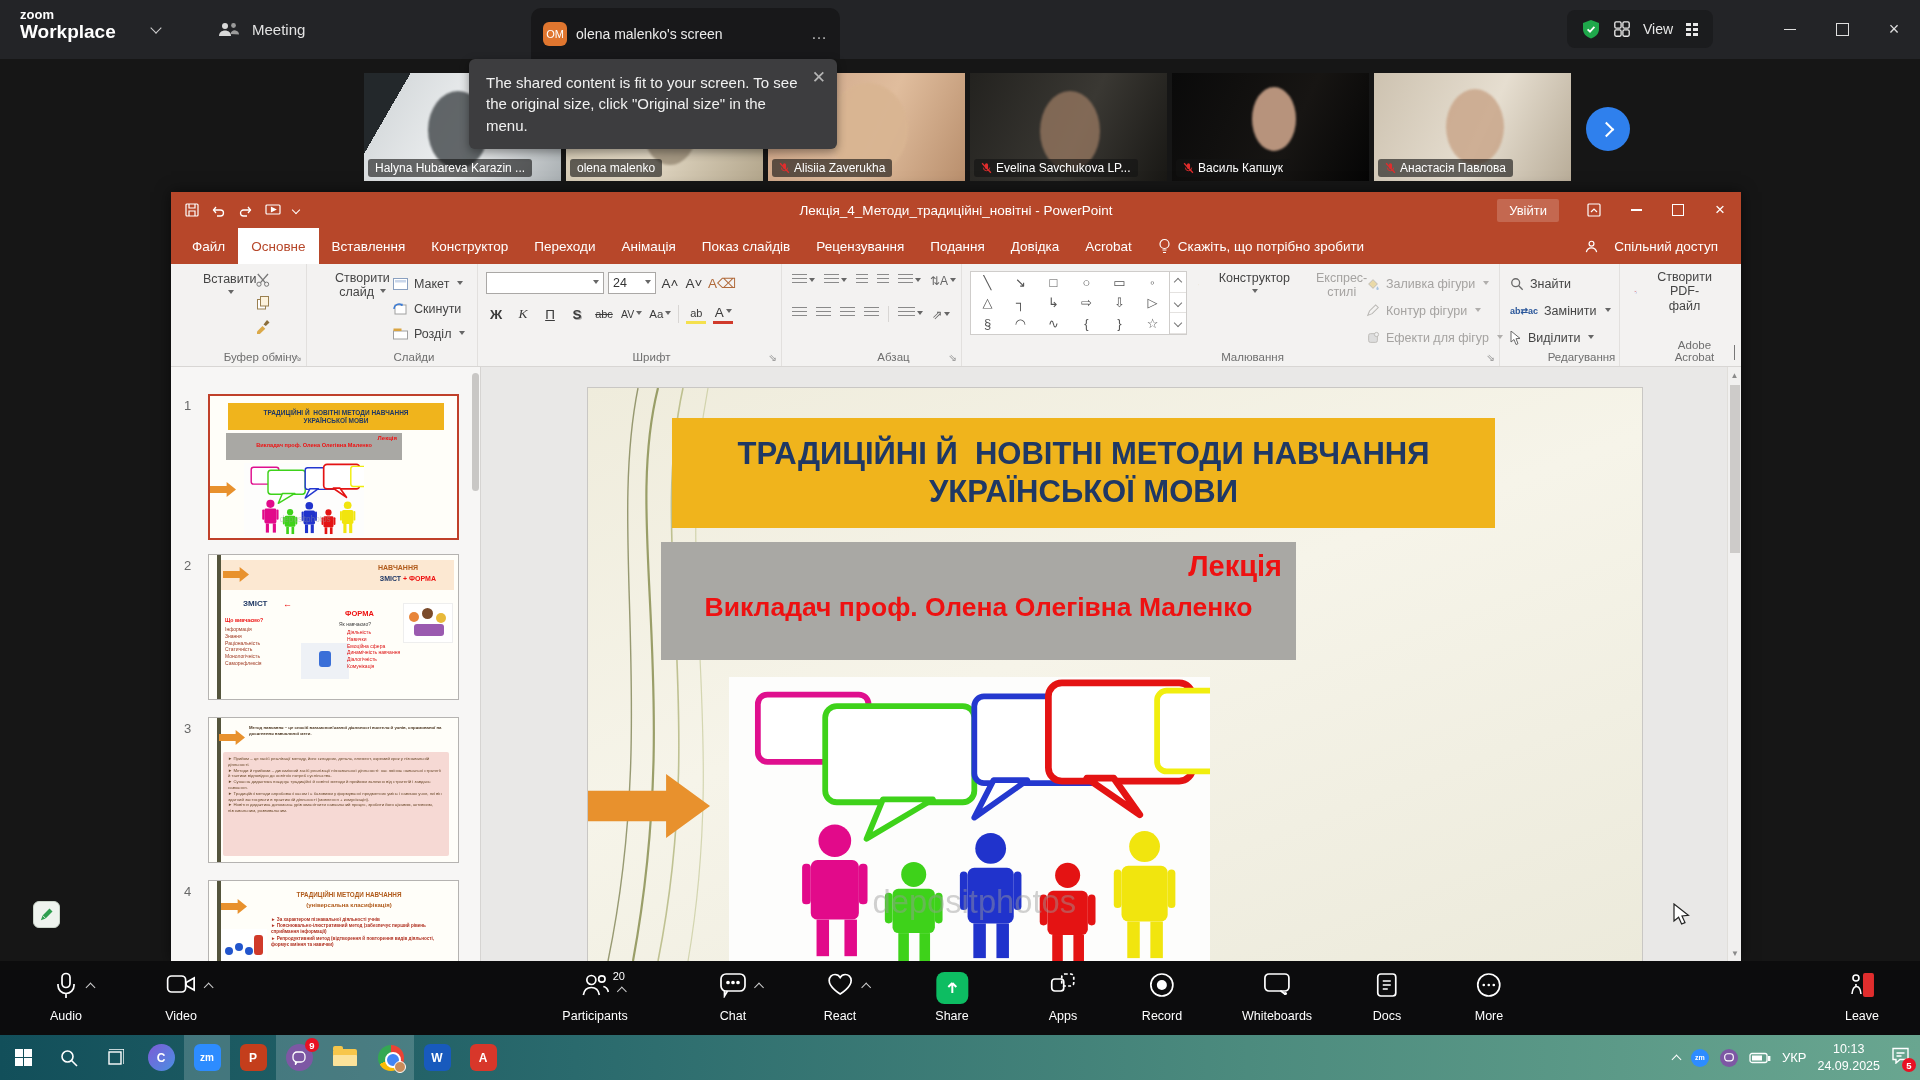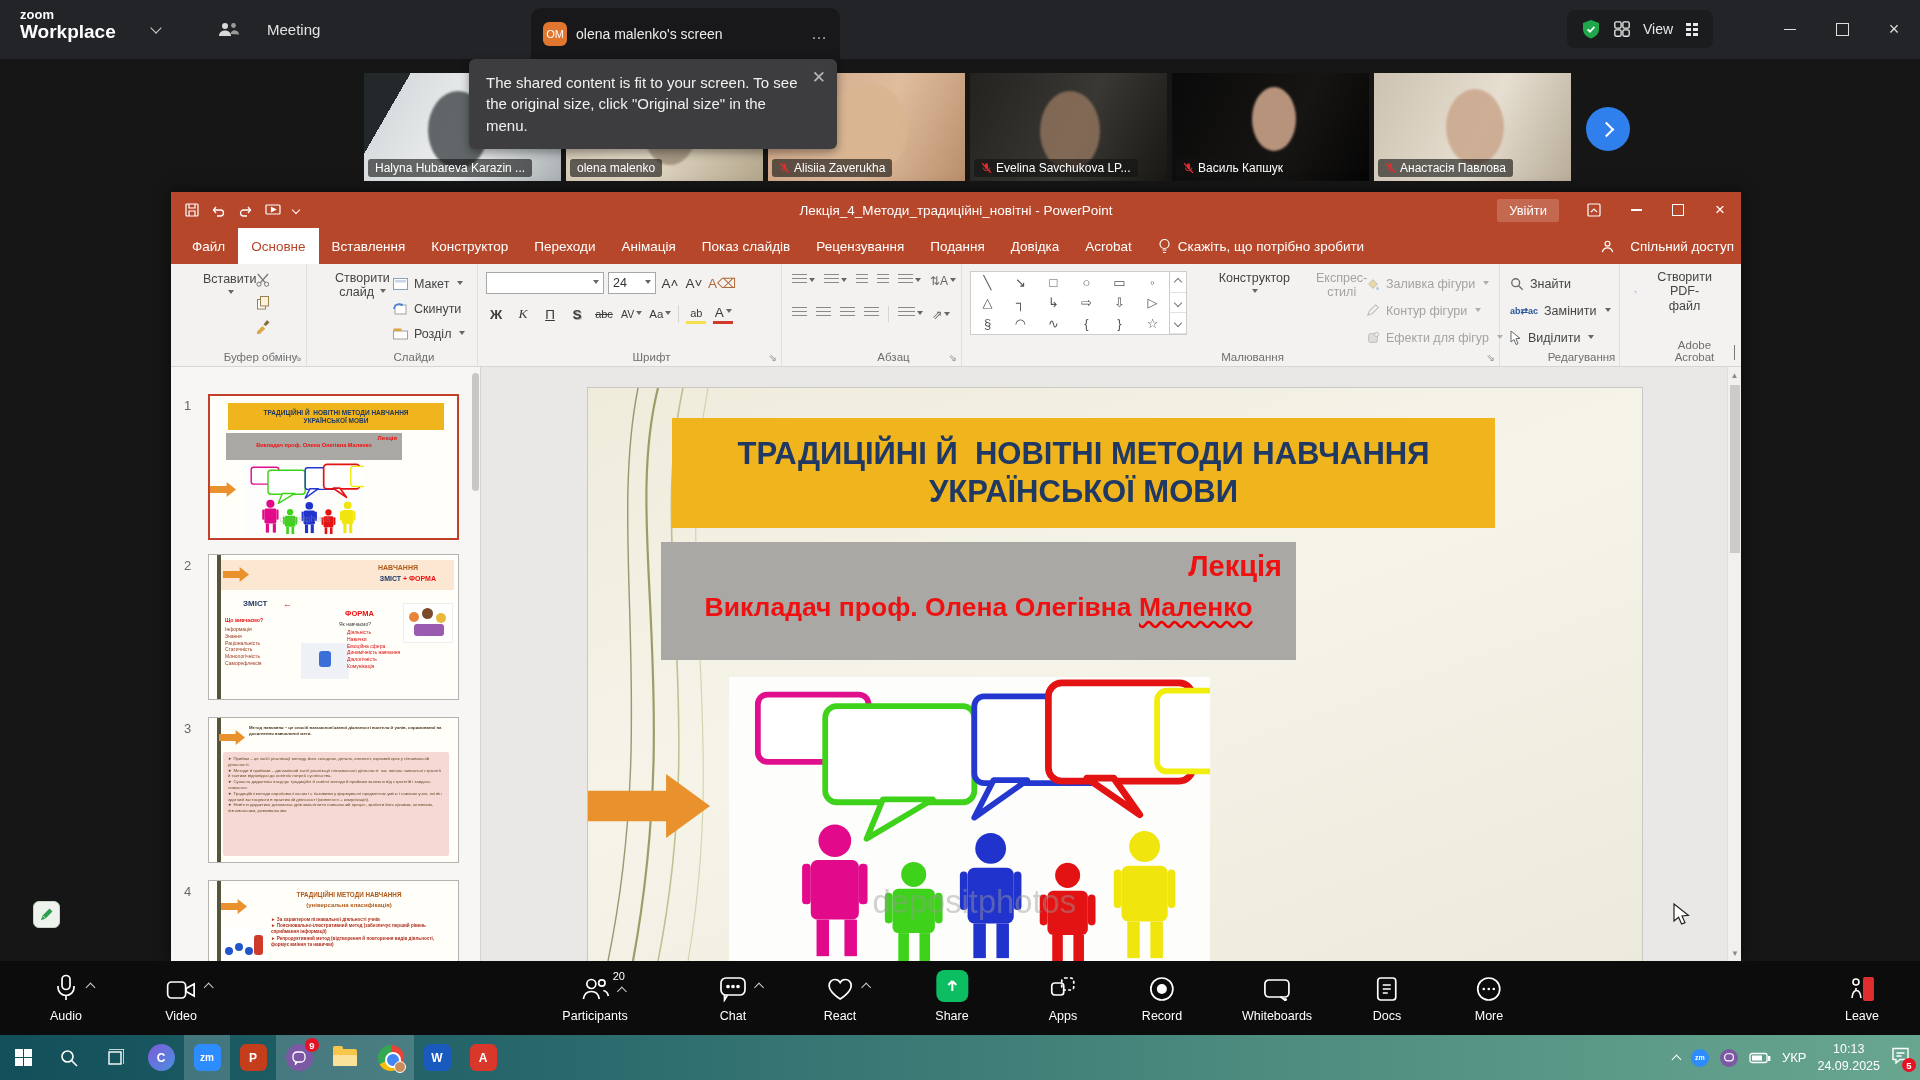--- a/index.html
+++ b/index.html
@@ -7,21 +7,21 @@
   .screen{position:relative;width:1920px;height:1080px;background:#161616;overflow:hidden;
           font-family:"Liberation Sans",sans-serif;}
 
   
   .zbar{position:absolute;left:0;top:0;width:1920px;height:59px;background:#232427;}
   .brand{position:absolute;left:20px;top:8px;color:#fff;line-height:1.05;}
   .brand .z1{font-size:13px;font-weight:700;display:block}
   .brand .z2{font-size:19px;font-weight:700;display:block}
   .chev-dn{display:inline-block;width:8px;height:8px;border-right:1.6px solid #cfcfcf;border-bottom:1.6px solid #cfcfcf;transform:rotate(45deg);}
   .brand-chev{position:absolute;left:152px;top:24px;}
-  .meet-tab{position:absolute;left:218px;top:0;height:59px;display:flex;align-items:center;gap:27px;color:#e3e3e3;font-size:15px;}
+  .meet-tab{position:absolute;left:218px;top:0;height:59px;display:flex;align-items:center;gap:12px;color:#e3e3e3;font-size:15px;}
   .scr-tab{position:absolute;left:531px;top:8px;width:309px;height:51px;background:#18181a;border-radius:10px 10px 0 0;display:flex;align-items:center;padding:0 12px;gap:9px;}
   .scr-av{width:24px;height:24px;border-radius:6px;background:#e0762f;color:#fff;font-size:11px;font-weight:400;display:flex;align-items:center;justify-content:center;}
   .scr-lab{color:#ececec;font-size:14px;flex:1}
   .scr-dots{color:#b9b9b9;font-size:16px;letter-spacing:1px}
   .view-pill{position:absolute;left:1567px;top:10px;width:146px;height:38px;background:#1b1c1e;border-radius:8px;display:flex;align-items:center;justify-content:center;gap:12px;color:#e8e8e8;font-size:14px;}
   .winctl{position:absolute;right:0;top:0;height:59px;display:flex;}
   .wc{width:52px;height:59px;display:flex;align-items:center;justify-content:center;color:#dedede;}
   .wc-min::before{content:"";width:12px;height:1.6px;background:#dedede;display:block}
   .wc-max::before{content:"";width:11px;height:11px;border:1.4px solid #dedede;display:block}
   .wc-x{font-size:18px}
@@ -49,21 +49,21 @@
   .pt-right{margin-left:auto;display:flex;align-items:center;height:36px;}
   .signin{background:rgba(255,255,255,.18);font-size:13px;padding:4px 12px;border-radius:2px;margin-right:14px;}
   .ptb{width:42px;height:36px;display:flex;align-items:center;justify-content:center;color:#fff;}
   .ptb-max::before{content:"";width:10px;height:10px;border:1.3px solid #fff;display:block}
   .ptb-min::before{content:"";width:11px;height:1.5px;background:#fff;display:block}
 
   .ptabs{height:36px;background:#b7472a;display:flex;align-items:stretch;color:#fff;font-size:13.5px;padding-left:8px;}
   .ptab{padding:0 13px;display:flex;align-items:center;}
   .ptab.on{background:#fff;color:#b7472a;}
   .tellme{display:flex;align-items:center;gap:7px;padding:0 13px;}
-  .pshare{margin-left:auto;display:flex;align-items:center;gap:15px;padding-right:7px;font-size:13.5px;}
+  .pshare{margin-left:auto;display:flex;align-items:center;gap:15px;padding-right:23px;font-size:13.5px;}
 
   .ribbon{position:relative;height:103px;background:#f3f2f1;border-bottom:1px solid #d8d6d4;color:#444;font-size:12.5px;}
   .rg{position:absolute;top:0;height:102px;border-right:1px solid #e2e0de;}
   .glabel{position:absolute;bottom:3px;left:0;right:0;text-align:center;font-size:11.5px;color:#6e6e6e;padding-left:44px;}
   .dlg{position:absolute;bottom:3px;right:4px;color:#8a8a8a;font-size:10px;}
   .bigbtn{position:absolute;top:6px;display:flex;flex-direction:row;align-items:center;gap:20px;text-align:center;line-height:1.15;}
   .cd{display:inline-block;width:0;height:0;border:3.5px solid transparent;border-top:4.5px solid #666;margin-left:2px;vertical-align:middle;}
   .combo{height:22px;background:#fff;border:1px solid #aaa8a6;display:flex;align-items:center;justify-content:space-between;padding:0 4px;font-size:12.5px;color:#333;}
   .fbtn{min-width:20px;height:20px;display:inline-flex;align-items:center;justify-content:center;color:#3b3b3b;font-size:13.5px;}
   .lic{display:inline-block;width:15px;height:11px;background:repeating-linear-gradient(#8a8a8a 0 1.4px,transparent 1.4px 3.8px);}
@@ -85,38 +85,38 @@
   .editor{position:absolute;left:310px;top:0;width:1260px;height:594px;}
   .escroll{position:absolute;right:0;top:0;width:14px;height:594px;background:#f1f0ef;border-left:1px solid #e0deda;}
   .escroll .ar{height:16px;display:flex;align-items:center;justify-content:center;color:#8a8a8a;font-size:8px;}
   .ethumb{position:absolute;left:2px;top:18px;width:10px;height:168px;background:#cdcbc9;}
 
   .slide{position:absolute;left:107px;top:21px;width:1054px;height:573px;overflow:hidden;background:linear-gradient(160deg,#efecdc 0%,#f6f4e9 45%,#eceadb 100%);box-shadow:0 0 0 1px #c9c7c4;}
   .ybanner{position:absolute;left:84px;top:30px;width:823px;height:110px;background:#f0b41c;display:flex;align-items:center;justify-content:center;text-align:center;color:#1f3864;font-weight:700;font-size:31px;line-height:1.22;white-space:pre-wrap;}
   .gbanner{position:absolute;left:73px;top:154px;width:635px;height:118px;background:#a9a8a4;color:#ee1111;font-weight:700;}
   .gb1{text-align:right;padding:8px 14px 0 0;font-size:29px;}
   .gb2{text-align:center;font-size:26.5px;margin-top:9px;white-space:pre;}
-  .wavy{text-decoration:underline;text-decoration-style:wavy;text-decoration-color:#e00;text-underline-offset:4px;}
+  .wavy{text-decoration-style:wavy;text-decoration-color:#e00;text-underline-offset:4px;}
   .imgpanel{position:absolute;left:141px;top:289px;width:481px;height:284px;background:#fdfdfc;}
   .oarrow{background:#e8912d;clip-path:polygon(0 26%,64% 26%,64% 0,100% 50%,64% 100%,64% 74%,0 74%);}
   .slide .oarrow{position:absolute;left:0;top:386px;width:122px;height:64px;}
   .curves{position:absolute;left:0;top:0;}
 
   
   .t-yellow{position:absolute;left:18px;top:7px;width:216px;height:27px;background:#f0b41c;color:#1f3864;font-weight:700;font-size:6.5px;line-height:1.2;display:flex;align-items:center;justify-content:center;text-align:center;white-space:pre-wrap;}
   .t-gray{position:absolute;left:16px;top:37px;width:176px;height:27px;background:#a9a8a4;color:#e11;font-weight:700;}
   .t-img{position:absolute;left:34px;top:67px;width:120px;height:73px;background:#fdfdfc;}
   .t-arrow{position:absolute;width:26px;height:15px;}
   .darkedge{position:absolute;left:8px;top:0;bottom:0;width:4px;background:#55553c;}
   .tiny{position:absolute;white-space:pre-wrap;line-height:1.35;}
 
   
   .mtb{position:absolute;left:0;top:961px;width:1920px;height:74px;background:#0c0c0d;z-index:6;}
   .mi{position:absolute;top:11px;transform:translateX(-50%);display:flex;flex-direction:column;align-items:center;gap:7px;color:#fff;font-size:12.5px;}
-  .micon{height:30px;display:flex;align-items:flex-end;justify-content:center;position:relative;}
+  .micon{height:30px;display:flex;align-items:flex-start;justify-content:center;position:relative;}
   .chup{display:inline-block;width:7px;height:7px;border-left:1.5px solid #cfcfcf;border-top:1.5px solid #cfcfcf;transform:rotate(45deg);}
   .mi .side{position:absolute;right:-16px;top:8px;}
   .mi .badge{position:absolute;right:-16px;top:-2px;font-size:11px;color:#fff;}
   .sharebox{width:32px;height:32px;border-radius:8px;background:#0dbd62;display:flex;align-items:center;justify-content:center;}
 
   
   .tb{position:absolute;left:0;top:1035px;width:1920px;height:45px;background:linear-gradient(90deg,#124f5a 0%,#2a6a6d 30%,#4c8b7e 65%,#69a690 100%);z-index:7;display:flex;align-items:center;}
   .slot{width:46px;height:45px;display:flex;align-items:center;justify-content:center;position:relative;}
   .slot.on{background:rgba(255,255,255,.18);}
   .appic{width:27px;height:27px;border-radius:6px;display:flex;align-items:center;justify-content:center;color:#fff;font-weight:700;font-size:12px;}

